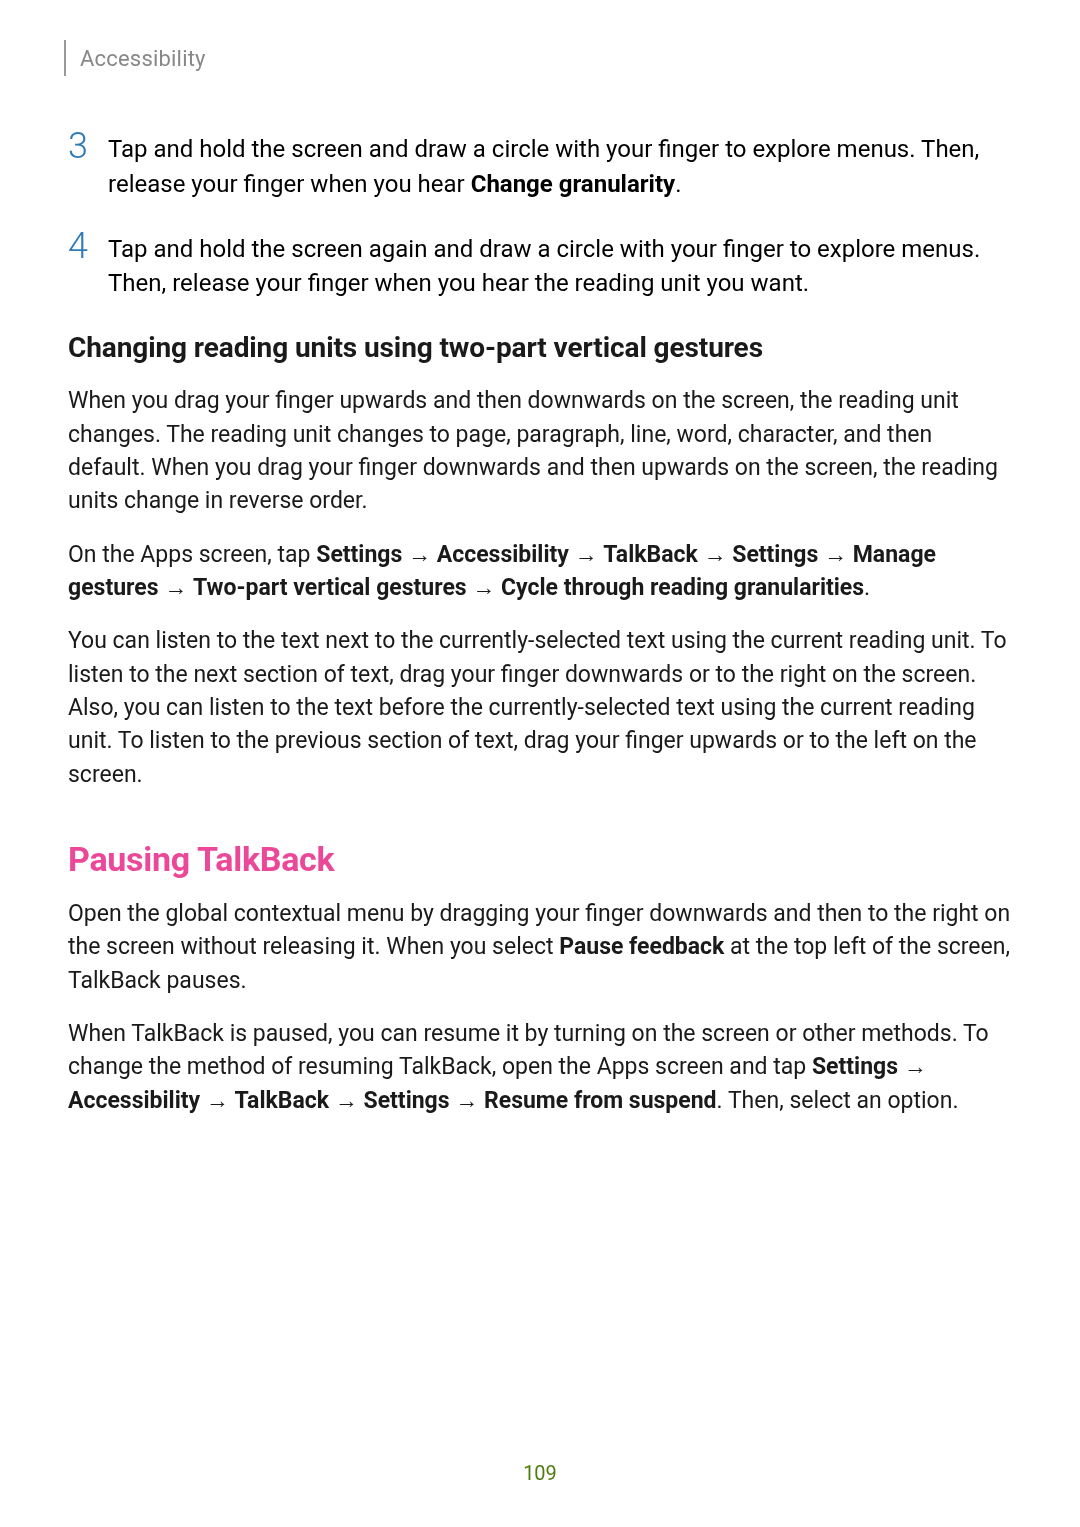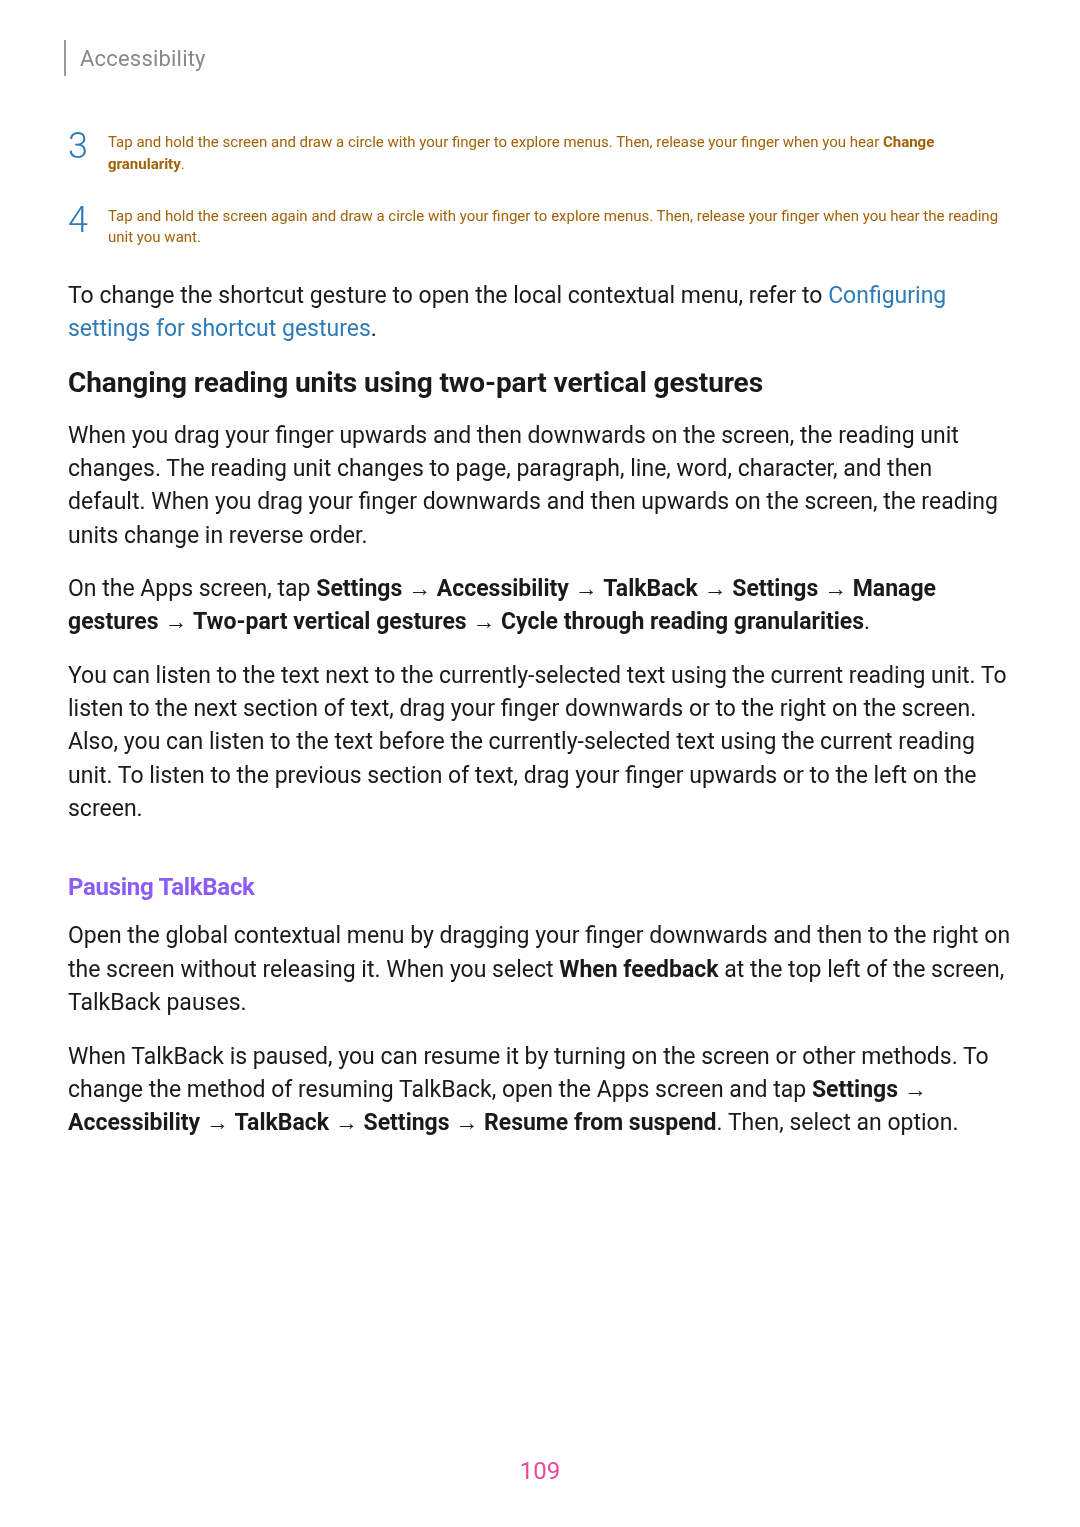--- a/index.html
+++ b/index.html
@@ -47,43 +47,43 @@
   .step-number {
     font-size: 36px;
     font-weight: 300;
     color: #2e7bb8;
     width: 40px;
     flex-shrink: 0;
     line-height: 1;
     margin-top: -4px;
   }
   .step-text {
-    font-size: 15px;
+    font-size: 24px;
     line-height: 1.45;
-    color: #a16207;
+    color: #000000;
     padding-top: 0px;
   }
   .para {
     font-size: 23px;
     line-height: 1.45;
     color: #1a1a1a;
     margin-bottom: 20px;
   }
   .h3 {
     font-size: 28px;
     font-weight: 700;
     color: #1a1a1a;
     margin-top: 14px;
     margin-bottom: 20px;
     letter-spacing: -0.1px;
   }
   .h2 {
-    font-size: 24px;
+    font-size: 34px;
     font-weight: 700;
-    color: #8b5cf6;
+    color: #ec4899;
     margin-top: 48px;
     margin-bottom: 18px;
     letter-spacing: -0.3px;
   }
   .bold {
     font-weight: 700;
   }
   .link {
     color: #2e7bb8;
     text-decoration: none;
@@ -91,22 +91,22 @@
   }
   .arrow {
     font-weight: 400;
   }
   .page-number {
     position: absolute;
     bottom: 42px;
     left: 0;
     right: 0;
     text-align: center;
-    font-size: 24px;
-    color: #ec4899;
+    font-size: 20px;
+    color: #4d7c0f;
   }
 </style>
 </head>
 <body>
 
 <div class="page">
   <div class="header-bar">
     <div class="tick"></div>
     <div class="header-title">Accessibility</div>
   </div>
@@ -119,38 +119,35 @@
       </div>
     </li>
     <li class="step">
       <div class="step-number">4</div>
       <div class="step-text">
         <span>Tap and hold the screen again and draw a circle with your finger to explore menus. Then, release your finger when you hear the reading unit you want.</span><span class="bold"></span><span></span>
       </div>
     </li>
   </ol>
 
-  <p class="para">
-    <span>To change the shortcut gesture to open the local contextual menu, refer to </span><a class="link">Configuring settings for shortcut gestures</a><span>.</span>
-  </p>
 
   <h3 class="h3">Changing reading units using two-part vertical gestures</h3>
 
   <p class="para">When you drag your finger upwards and then downwards on the screen, the reading unit changes. The reading unit changes to page, paragraph, line, word, character, and then default. When you drag your finger downwards and then upwards on the screen, the reading units change in reverse order.</p>
 
   <p class="para">
     <span>On the Apps screen, tap </span><span class="bold">Settings</span><span class="arrow"> → </span><span class="bold">Accessibility</span><span class="arrow"> → </span><span class="bold">TalkBack</span><span class="arrow"> → </span><span class="bold">Settings</span><span class="arrow"> → </span><span class="bold">Manage gestures</span><span class="arrow"> → </span><span class="bold">Two-part vertical gestures</span><span class="arrow"> → </span><span class="bold">Cycle through reading granularities</span><span>.</span>
   </p>
 
   <p class="para">You can listen to the text next to the currently-selected text using the current reading unit. To listen to the next section of text, drag your finger downwards or to the right on the screen. Also, you can listen to the text before the currently-selected text using the current reading unit. To listen to the previous section of text, drag your finger upwards or to the left on the screen.</p>
 
   <h2 class="h2">Pausing TalkBack</h2>
 
   <p class="para">
-    <span>Open the global contextual menu by dragging your finger downwards and then to the right on the screen without releasing it. When you select </span><span class="bold">When feedback</span><span> at the top left of the screen, TalkBack pauses.</span>
+    <span>Open the global contextual menu by dragging your finger downwards and then to the right on the screen without releasing it. When you select </span><span class="bold">Pause feedback</span><span> at the top left of the screen, TalkBack pauses.</span>
   </p>
 
   <p class="para">
     <span>When TalkBack is paused, you can resume it by turning on the screen or other methods. To change the method of resuming TalkBack, open the Apps screen and tap </span><span class="bold">Settings</span><span class="arrow"> → </span><span class="bold">Accessibility</span><span class="arrow"> → </span><span class="bold">TalkBack</span><span class="arrow"> → </span><span class="bold">Settings</span><span class="arrow"> → </span><span class="bold">Resume from suspend</span><span>. Then, select an option.</span>
   </p>
 
 </div>
 
 <div class="page-number">109</div>
 

